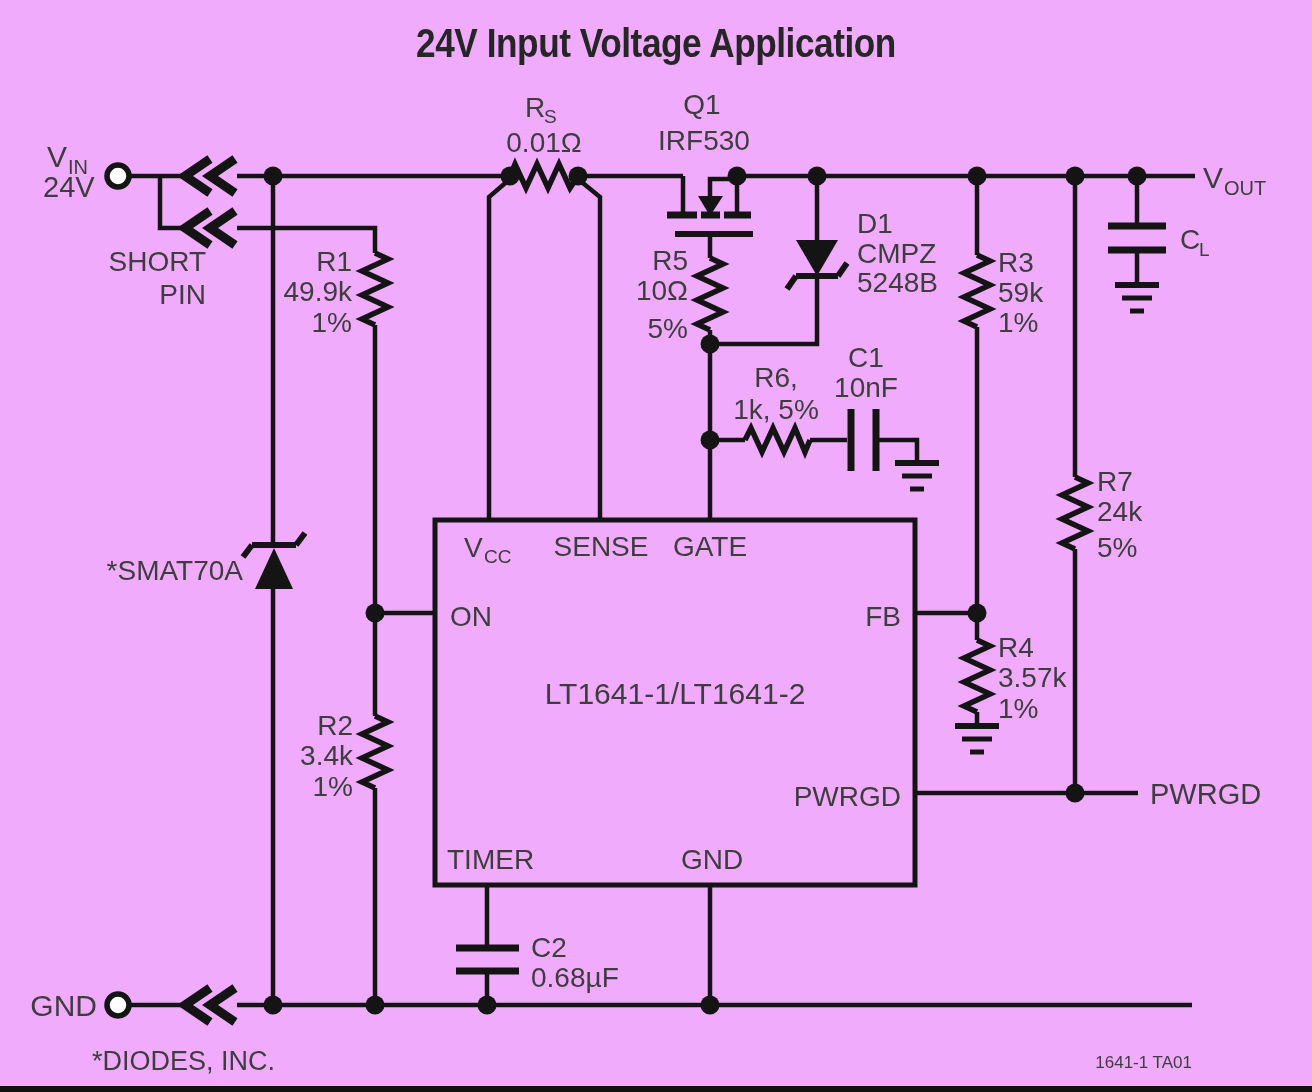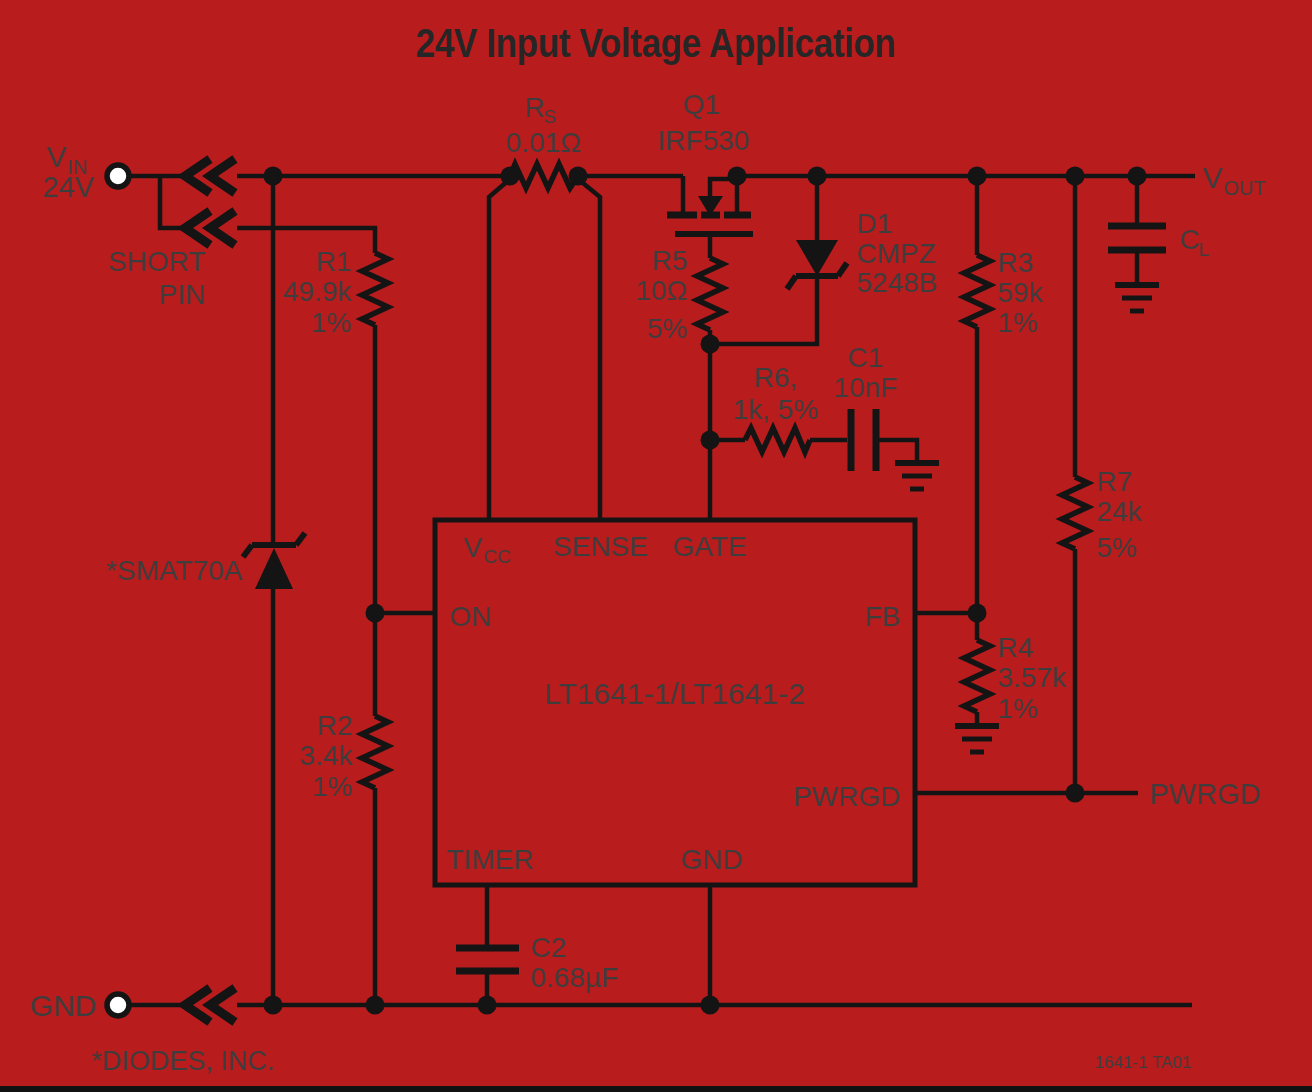--- a/index.html
+++ b/index.html
@@ -1,16 +1,16 @@
 <!DOCTYPE html>
 <html><head>
 <meta charset="utf-8">
 <style>
   html,body{margin:0;padding:0;background:#ffffff;}
-  .stage{width:1312px;height:1092px;position:relative;background:#b91c1c;}
+  .stage{width:1312px;height:1092px;position:relative;background:#f0abfc;}
   svg{display:block;}
   .t{font-family:"Liberation Sans", sans-serif;fill:#3d3d3d;}
   .ttl{font-family:"Liberation Sans", sans-serif;fill:#262626;font-weight:bold;letter-spacing:-0.5px;}
   .f17{font-size:17px}.f19{font-size:19px}.f20{font-size:20px}
   .f27{font-size:27px}.f28{font-size:28px}.f29{font-size:29px}.f30{font-size:30px}
   .w{stroke:#141414;stroke-width:4.5;fill:none;stroke-linecap:butt;}
   .z{stroke:#141414;stroke-width:5.5;fill:none;stroke-linejoin:miter;}
   .p{stroke:#141414;stroke-width:7;fill:none;}
   .b6{stroke:#141414;stroke-width:6;fill:none;}
   .b5{stroke:#141414;stroke-width:5;fill:none;}

